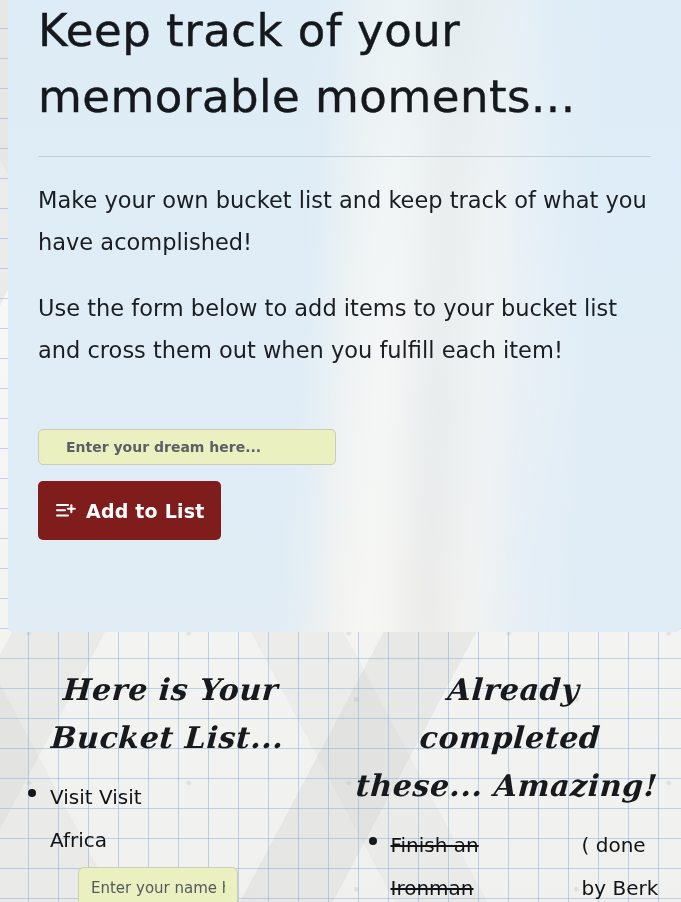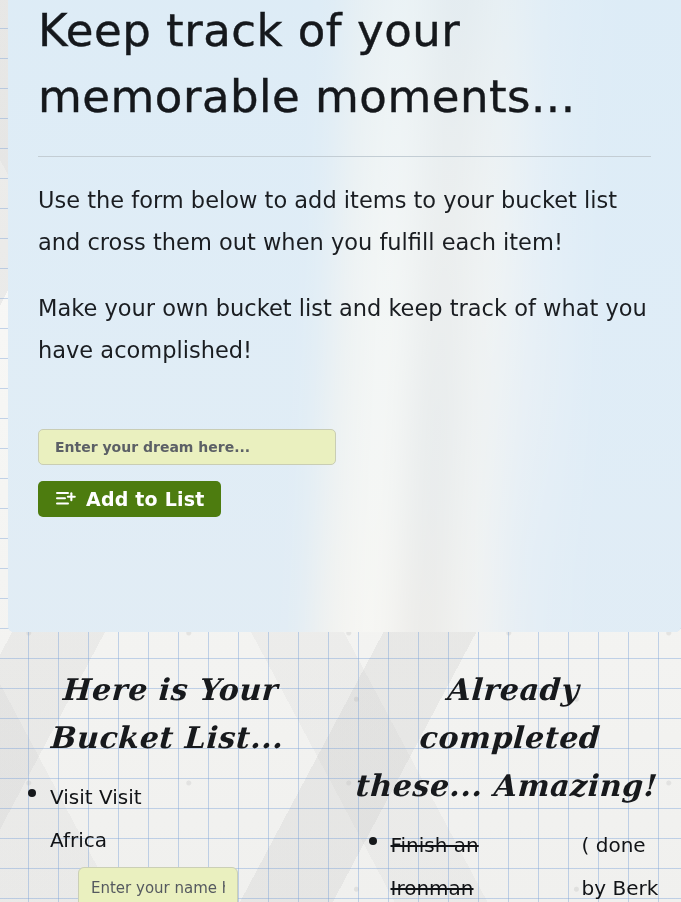--- a/index.html
+++ b/index.html
@@ -99,42 +99,42 @@
     font-weight: 400;
     max-width: 630px;
   }
   .hero-lead + .hero-lead { margin-top: 24px; }
 
   
   .hero-form { margin-top: 58px; }
   .dream-input {
     display: block;
     width: 298px; height: 36px;
-    padding: 5px 16px;
+    padding: 5px 27px;
     border: 1px solid #c9cdb4;
     border-radius: 5px;
     background: #eaf0bf;
     font-family: "DejaVu Sans", sans-serif;
     font-size: 14px;
     font-weight: normal;
     color: #4d5258;
     outline: none;
   }
   .dream-input::placeholder { color: #5c6066; font-weight: bold; opacity: 1; }
 
   .add-btn {
     margin-top: 16px;
     display: inline-flex;
     align-items: center;
     gap: 9px;
-    height: 36px;
+    height: 59px;
     padding: 0 17px;
     border: 0;
     border-radius: 5px;
-    background: #4d7c0f;
+    background: #7f1d1d;
     color: #ffffff;
     font-family: "DejaVu Sans", sans-serif;
     font-size: 19px;
     font-weight: bold;
     cursor: pointer;
     letter-spacing: 0.2px;
   }
   .add-btn svg { display: block; }
 
   
@@ -212,22 +212,22 @@
 
   <section class="hero">
     <div class="hero-photo"></div>
     <div class="hero-tint"></div>
 
     <div class="hero-inner">
       <h1 class="hero-title">Keep track of your memorable moments...</h1>
 
       <hr class="hero-rule">
 
+      <p class="hero-lead">Make your own bucket list and keep track of what you have acomplished!</p>
       <p class="hero-lead">Use the form below to add items to your bucket list and cross them out when you fulfill each item!</p>
-      <p class="hero-lead">Make your own bucket list and keep track of what you have acomplished!</p>
 
       <div class="hero-form">
         <input class="dream-input" type="text" placeholder="Enter your dream here..." style="">
 
         <button class="add-btn">
           <span>
             <svg width="22" height="20" viewBox="0 0 22 20" fill="none" aria-hidden="true">
               <rect x="1" y="3" width="13" height="2.1" rx="1" fill="#ffffff"></rect>
               <rect x="1" y="8.2" width="10" height="2.1" rx="1" fill="#ffffff"></rect>
               <rect x="1" y="13.4" width="13" height="2.1" rx="1" fill="#ffffff"></rect>

